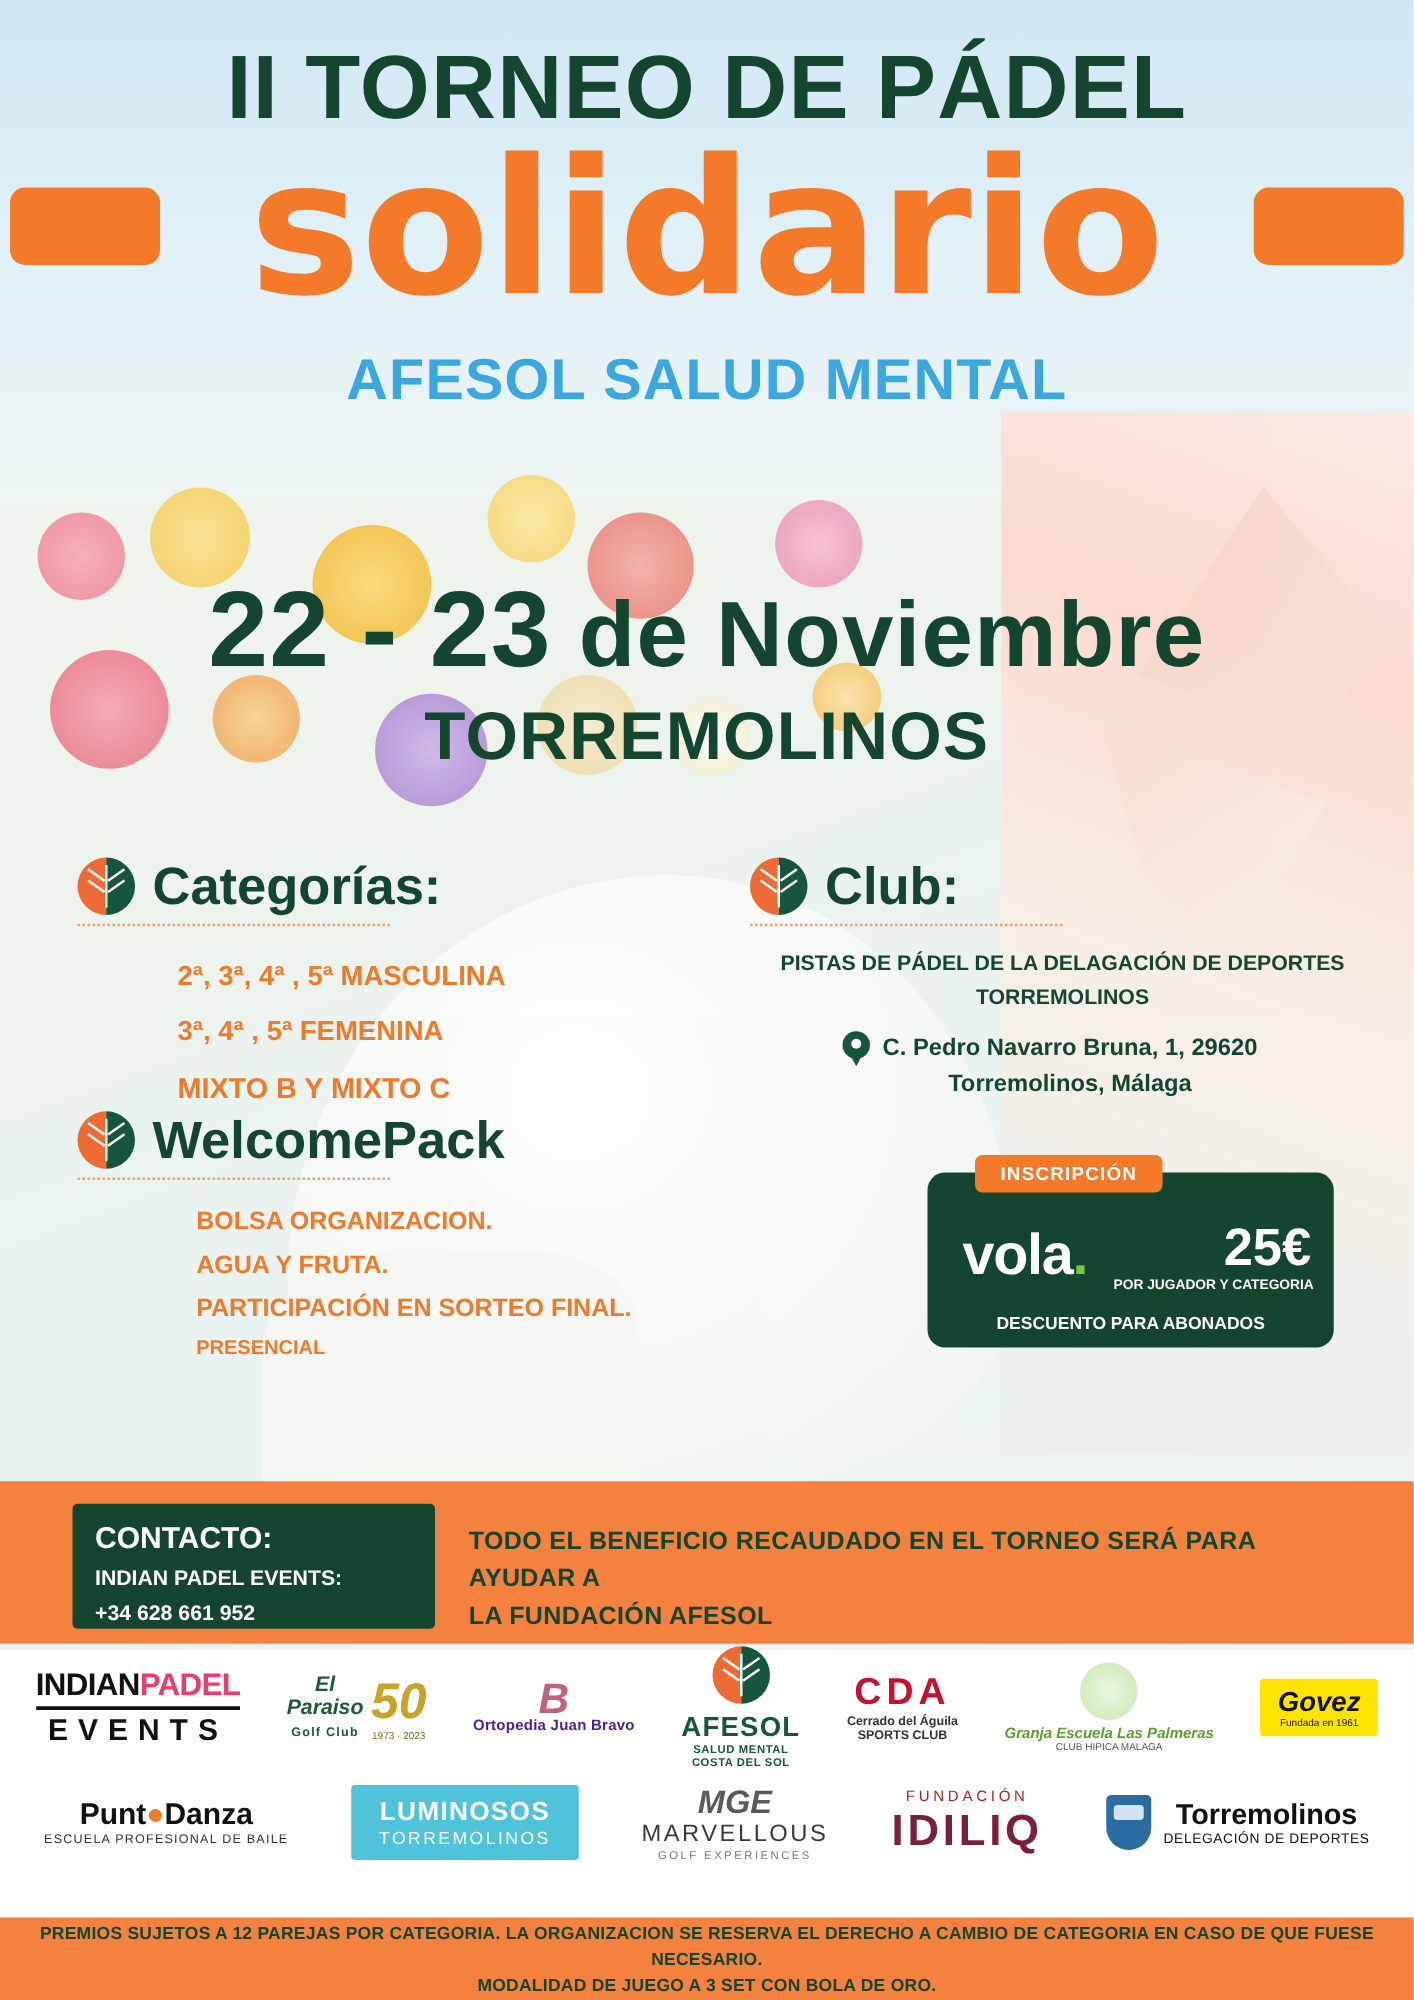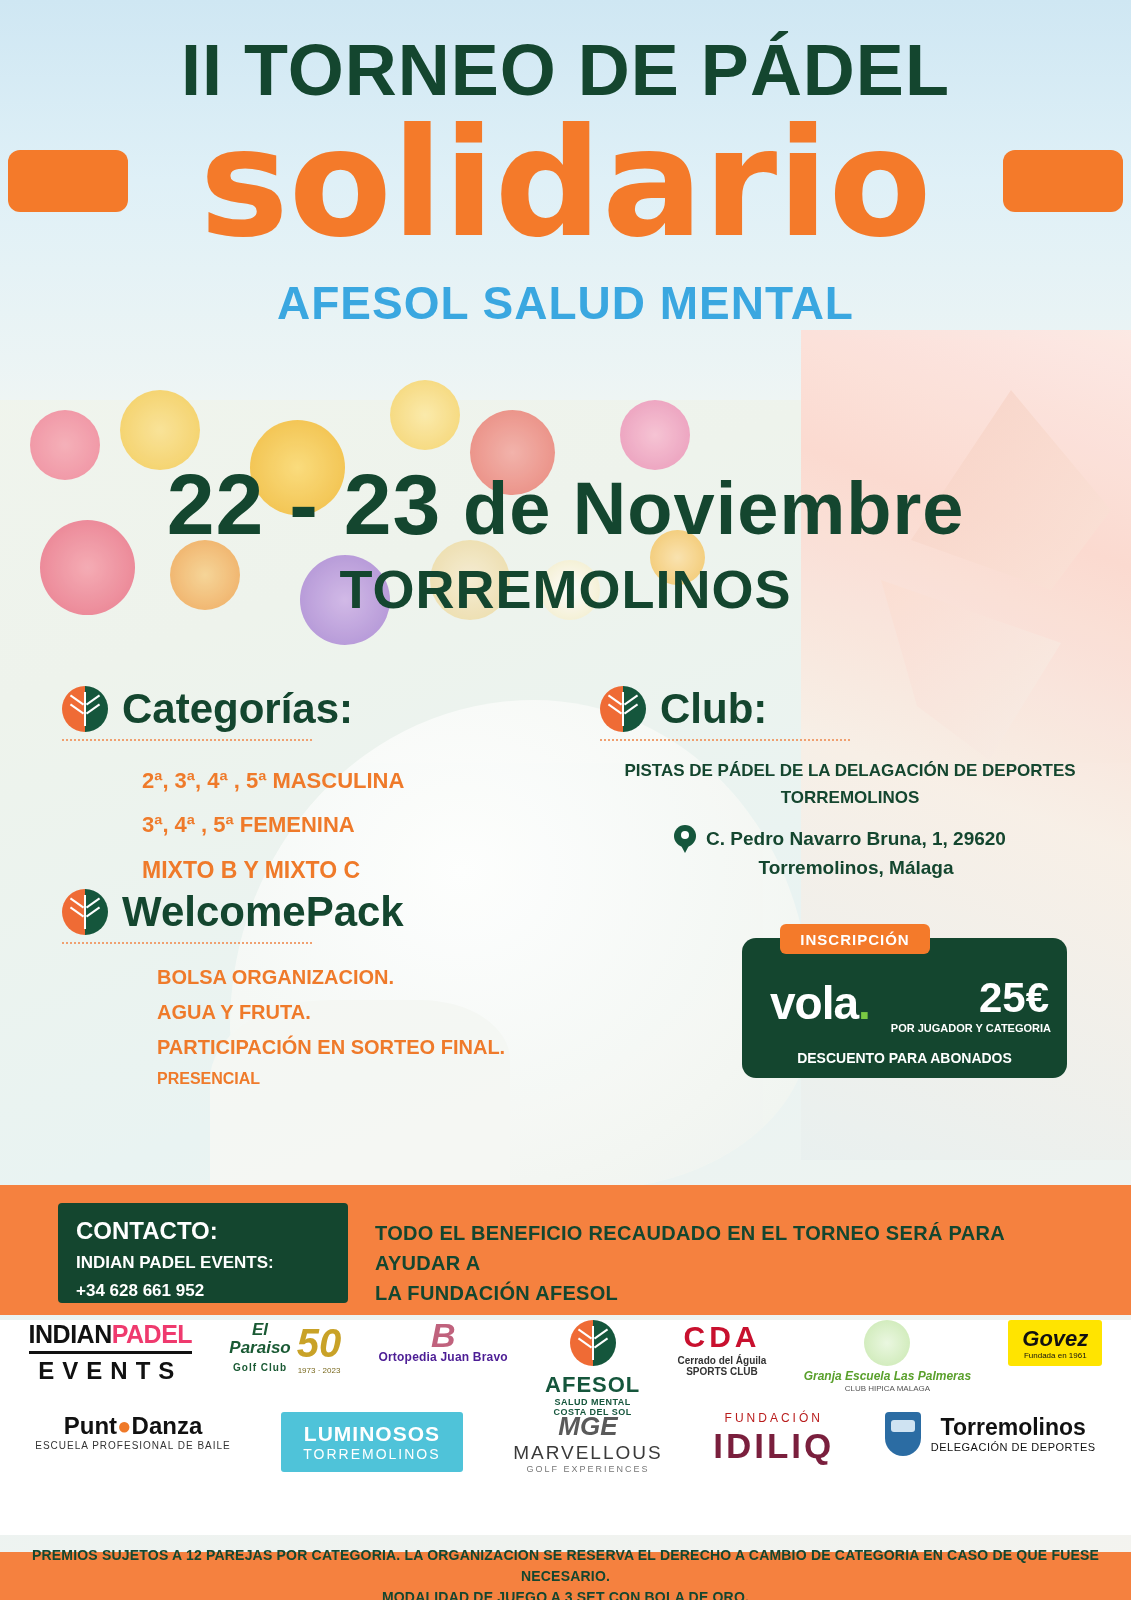--- a/index.html
+++ b/index.html
@@ -156,21 +156,21 @@
   }
   .contacto-title { font-size:24px; font-weight:bold; color:#ffffff; }
   .contacto-l { font-size:17px; font-weight:bold; margin-top:8px; }
   .band-text {
     position:absolute; left:375px; top:1218px; width:700px; color:#14462f; font-weight:bold;
     font-size:20px; line-height:1.5; letter-spacing:.3px;
   }
 
   
   .sponsors { position:absolute; left:0; top:1320px; width:100%; height:215px; background:#fff; }
-  .sp-row { display:flex; align-items:flex-start; justify-content:space-around; height:92px; padding:0 10px; }
+  .sp-row { display:flex; align-items:center; justify-content:space-around; height:92px; padding:0 10px; }
   .sp { text-align:center; font-size:12px; color:#222; line-height:1.15; }
 
   .ipe-1 { font-size:25px; font-weight:bold; letter-spacing:-.5px; }
   .ipe-1 .a { color:#111; } .ipe-1 .b { color:#ef3a6e; }
   .ipe-2 { font-size:24px; font-weight:bold; letter-spacing:8px; color:#111; }
   .ipe-line { height:3px; background:#111; margin:2px 0 3px; }
 
   .paraiso { color:#1a5a34; font-size:17px; font-weight:bold; font-style:italic; line-height:1.05; }
   .paraiso small { font-size:10px; font-style:normal; letter-spacing:1px; }
   .fifty { color:#c9a227; font-size:40px; font-weight:bold; font-style:italic; display:inline-block; vertical-align:middle; }
@@ -206,21 +206,21 @@
   .fidi-1 { color:#b91c1c; font-size:12px; letter-spacing:3px; }
   .fidi-2 { color:#7a1f3d; font-size:35px; font-weight:bold; letter-spacing:3px; }
 
   .torre-1 { color:#111; font-size:23px; font-weight:bold; }
   .torre-2 { color:#111; font-size:11px; letter-spacing:.5px; }
   .shield { width:36px; height:44px; background:#2b6ca3; border-radius:4px 4px 18px 18px; display:inline-block; margin-right:10px; vertical-align:middle; position:relative;}
   .shield:after{ content:""; position:absolute; left:6px; top:8px; width:24px; height:12px; background:#cfe3f2; border-radius:3px;}
 
   
   .footer {
-    position:absolute; left:0; bottom:0; width:100%; height:48px; background:#f5813f;
+    position:absolute; left:0; bottom:0; width:100%; height:66px; background:#f5813f;
     color:#14462f; display:flex; flex-direction:column; align-items:center; justify-content:center;
     font-size:14px; font-weight:bold; text-align:center; line-height:1.5; letter-spacing:.2px;
   }
 </style>
 </head>
 <body>
 
 <div class="poster">
 
   <div class="bg-sky"></div>

